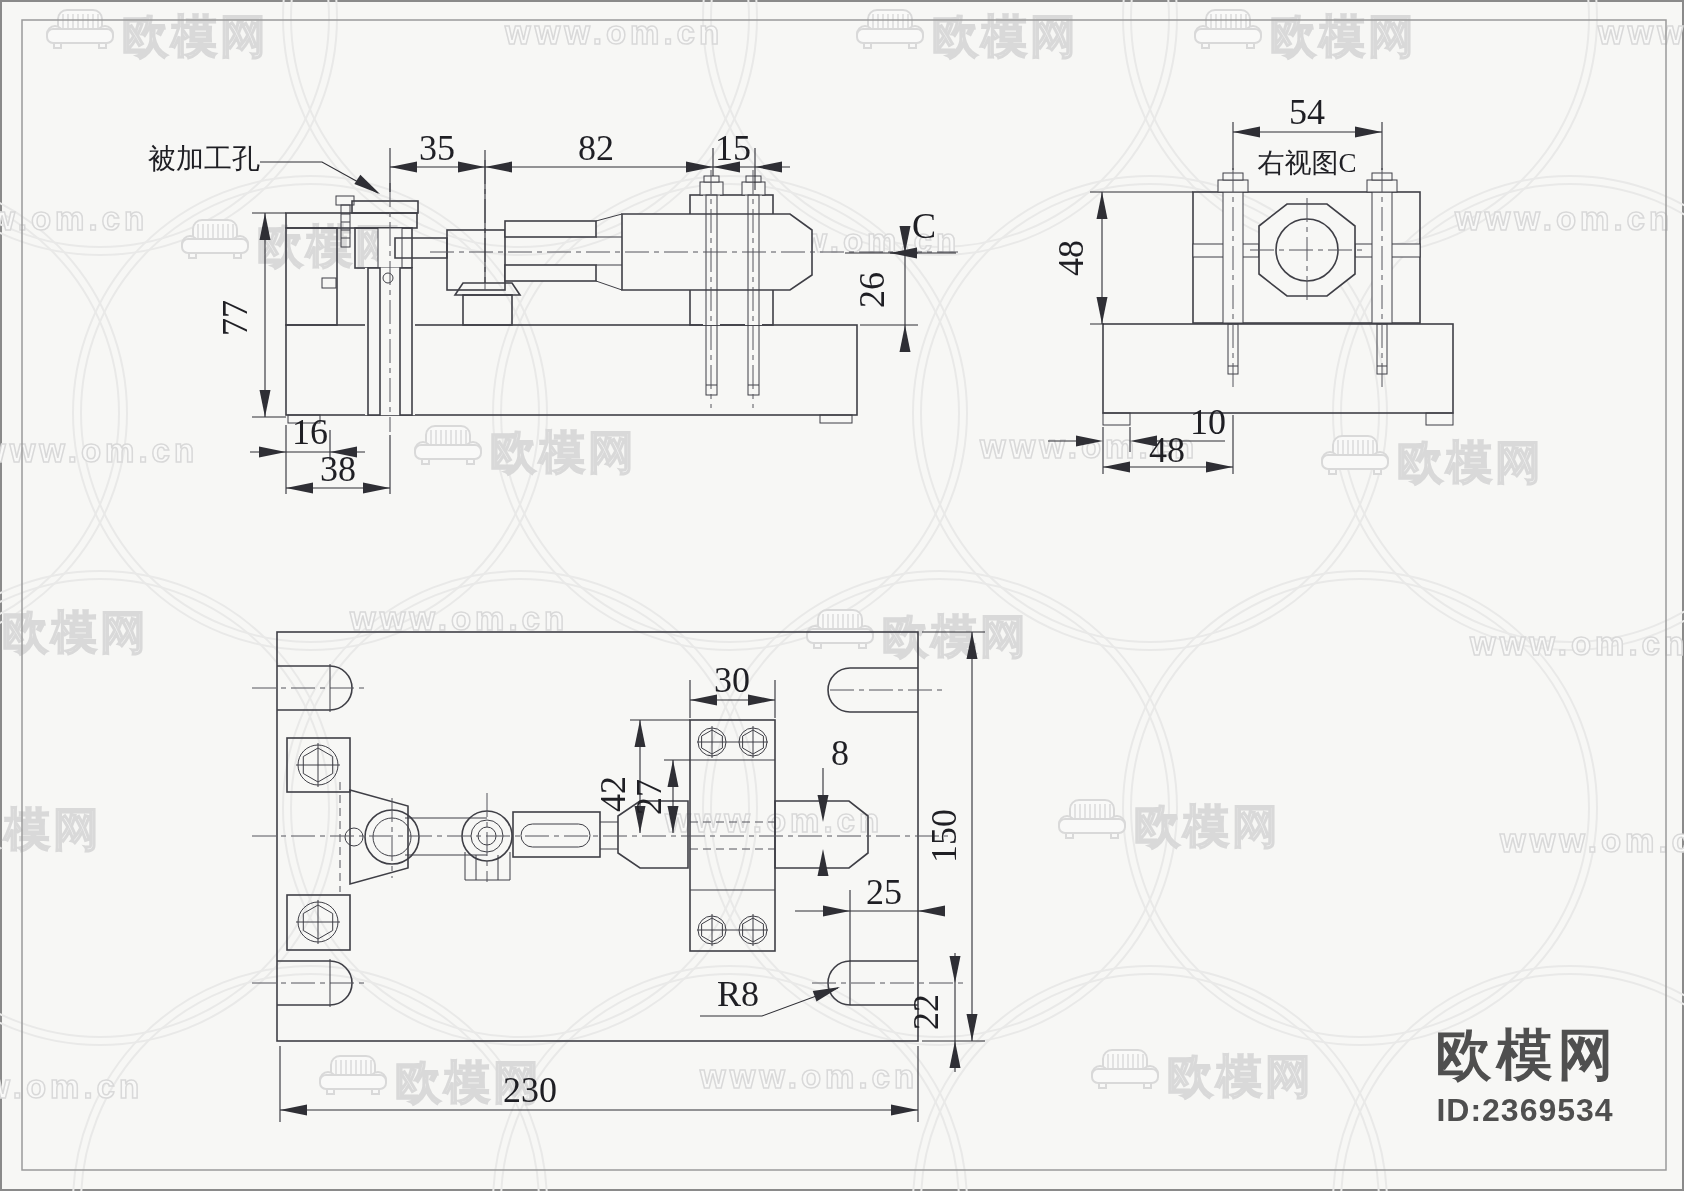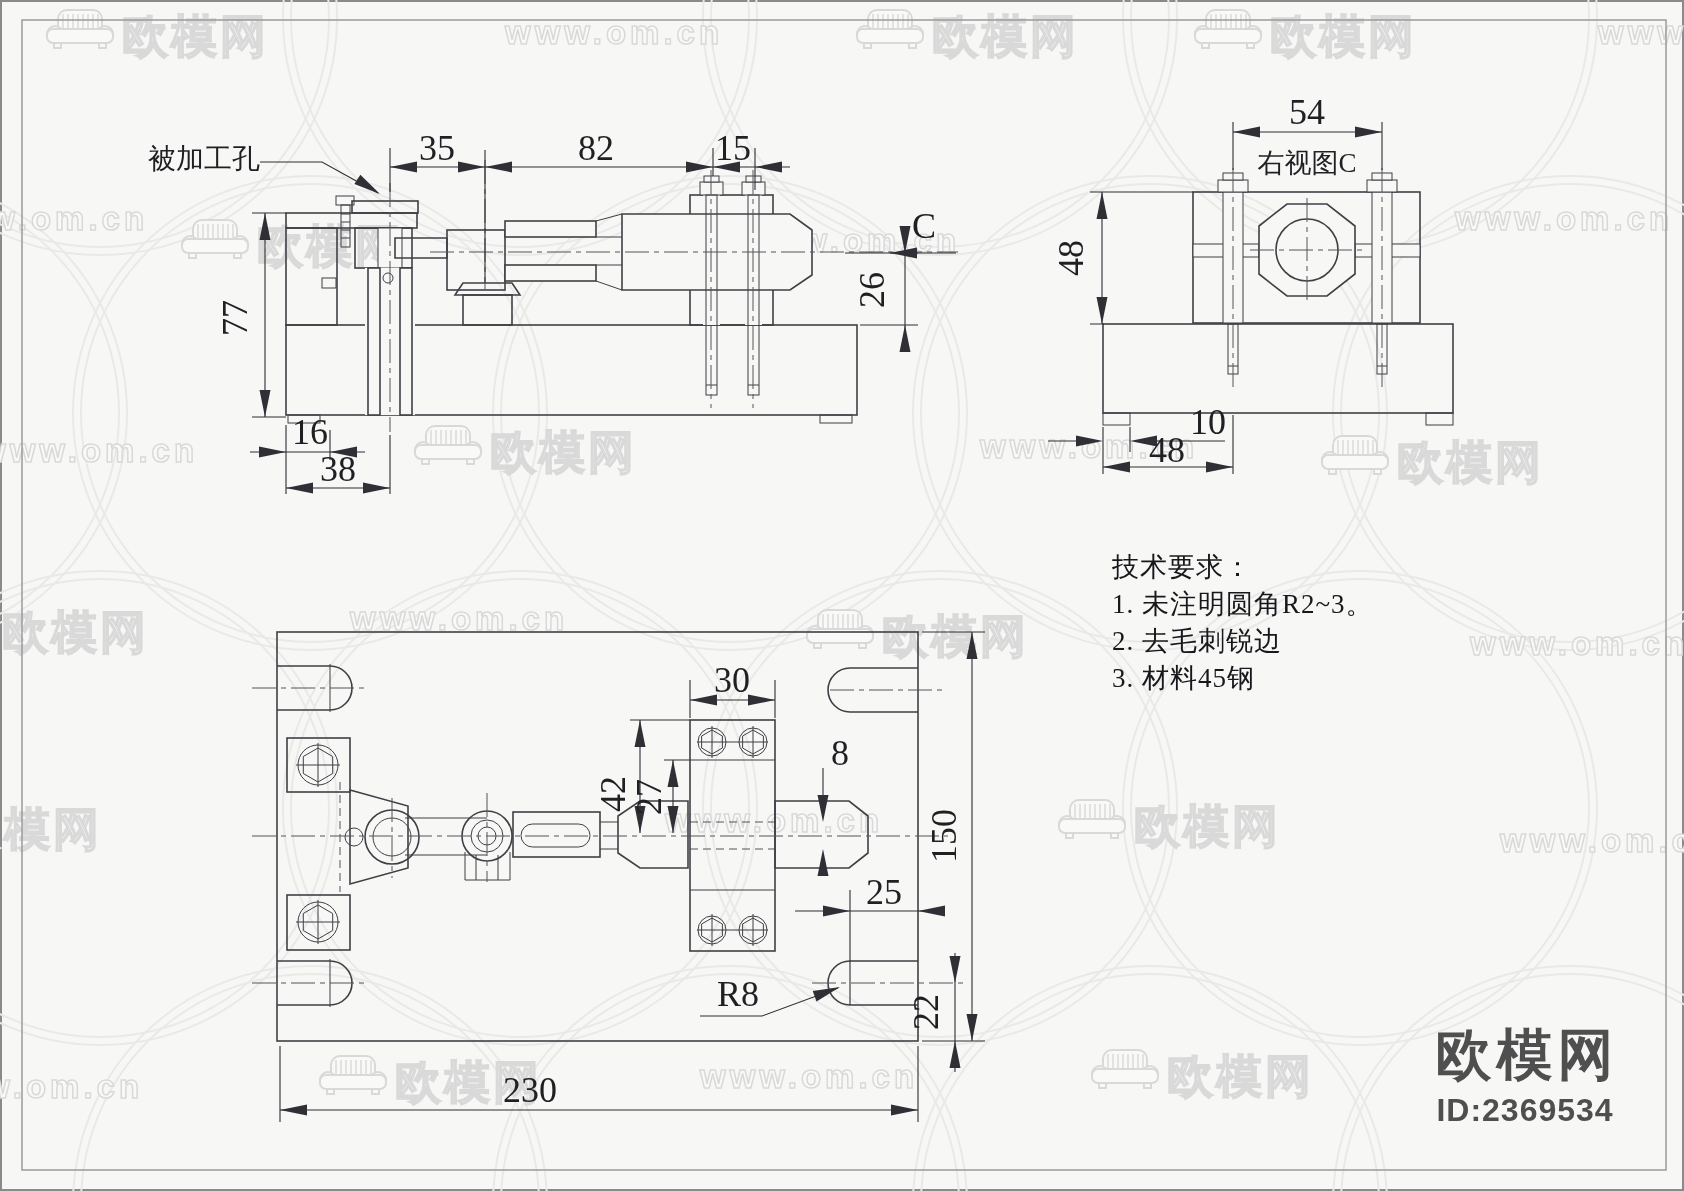--- a/index.html
+++ b/index.html
@@ -435,22 +435,16 @@
     <use href="#arr" class="arr" transform="translate(280,1110) rotate(180)"></use>
     <use href="#arr" class="arr" transform="translate(918,1110)"></use>
     <text class="dim" x="530" y="1102">230</text>
 
     <path class="dimline" d="M700,1016 H762 L838,988"></path>
     <use href="#arr" class="arr" transform="translate(840,987) rotate(-20)"></use>
     <text class="dim" x="738" y="1006">R8</text>
   </g>
 </svg>
 
-  <div class="tech">
-    <div>技术要求：</div>
-    <div>1. 未注明圆角R2~3。</div>
-    <div>2. 去毛刺锐边</div>
-    <div>3. 材料45钢</div>
-  </div>
 
   <div class="footer-brand">欧模网</div>
   <div class="footer-id">ID:2369534</div>
 </div>
 
 </body></html>

